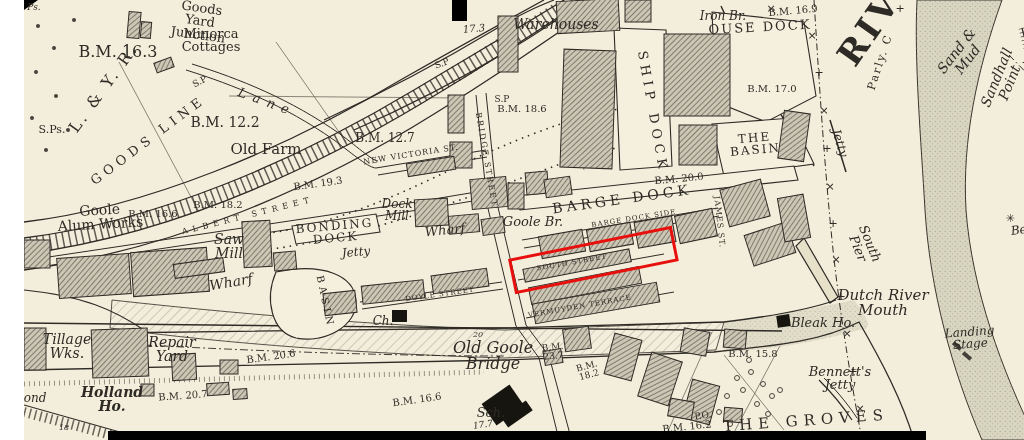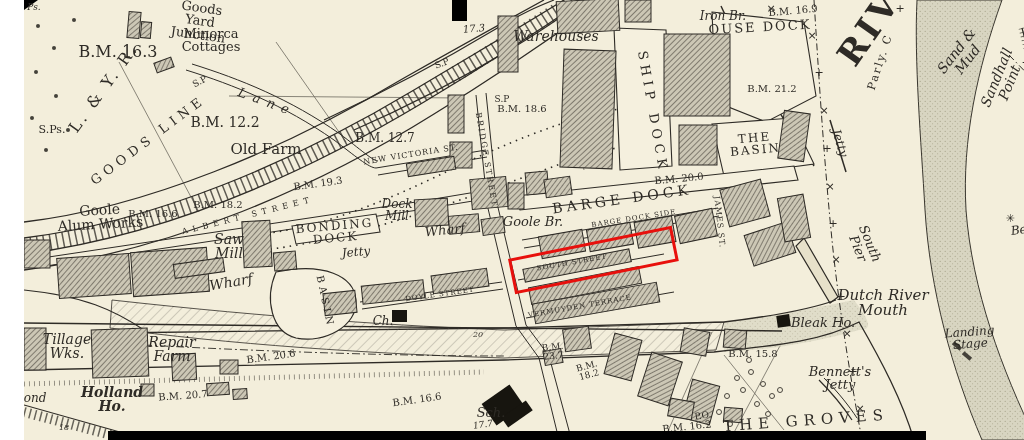--- a/index.html
+++ b/index.html
@@ -250,30 +250,30 @@
 Mill</div>
       <div class="lbl caps" style="left: 311px; top: 232px; font-size: 12px; letter-spacing: 2px; --r: -5deg;">BONDING
 DOCK</div>
       <div class="lbl it" style="left: 373px; top: 210px; font-size: 12px; --r: 0deg;">Dock
 Mill</div>
       <div class="lbl it" style="left: 332px; top: 252px; font-size: 12px; --r: -5deg;">Jetty</div>
       <div class="lbl it" style="left: 207px; top: 282px; font-size: 14px; --r: -10deg;">Wharf</div>
       <div class="lbl it" style="left: 421px; top: 230px; font-size: 13px; --r: -6deg;">Wharf</div>
       <div class="lbl caps" style="left: 301px; top: 302px; font-size: 10px; letter-spacing: 4px; --r: 78deg;">BASIN</div>
       <div class="lbl it" style="left: 450px; top: 29px; font-size: 10px; --r: -5deg;">17.3</div>
-      <div class="lbl it" style="left: 532px; top: 36px; font-size: 14px; --r: 0deg;">Warehouses</div>
+      <div class="lbl it" style="left: 532px; top: 24px; font-size: 14px; --r: 0deg;">Warehouses</div>
       <div class="lbl " style="left: 418px; top: 64px; font-size: 9px; --r: -20deg;">S.P</div>
       <div class="lbl " style="left: 478px; top: 100px; font-size: 9px; --r: 0deg;">S.P</div>
       <div class="lbl " style="left: 498px; top: 109px; font-size: 10px; --r: 0deg;">B.M. 18.6</div>
       <div class="lbl caps" style="left: 462px; top: 160px; font-size: 8px; letter-spacing: 2px; --r: 80deg;">BRIDGE STREET</div>
       <div class="lbl caps" style="left: 629px; top: 112px; font-size: 13px; letter-spacing: 5px; --r: 80deg;">SHIP DOCK</div>
       <div class="lbl it" style="left: 699px; top: 16px; font-size: 12px; --r: 0deg;">Iron Br.</div>
       <div class="lbl caps" style="left: 736px; top: 27px; font-size: 13px; letter-spacing: 2px; --r: -3deg;">OUSE DOCK</div>
       <div class="lbl " style="left: 769px; top: 11px; font-size: 10px; --r: -5deg;">B.M. 16.9</div>
-      <div class="lbl " style="left: 748px; top: 89px; font-size: 10px; --r: 0deg;">B.M. 21.2</div>
+      <div class="lbl " style="left: 748px; top: 89px; font-size: 10px; --r: 0deg;">B.M. 17.0</div>
       <div class="lbl caps" style="left: 731px; top: 144px; font-size: 12px; letter-spacing: 2px; --r: -5deg;">THE
 BASIN</div>
       <div class="lbl " style="left: 655px; top: 179px; font-size: 10px; --r: -5deg;">B.M. 20.0</div>
       <div class="lbl caps" style="left: 598px; top: 199px; font-size: 14px; letter-spacing: 4px; --r: -8deg;">BARGE DOCK</div>
       <div class="lbl it" style="left: 509px; top: 222px; font-size: 13px; --r: 0deg;">Goole Br.</div>
       <div class="lbl caps" style="left: 610px; top: 219px; font-size: 7px; letter-spacing: 1px; --r: -9deg;">BARGE DOCK SIDE</div>
       <div class="lbl caps" style="left: 548px; top: 263px; font-size: 7px; letter-spacing: 1px; --r: -10deg;">SOUTH STREET</div>
       <div class="lbl caps" style="left: 695px; top: 222px; font-size: 8px; letter-spacing: 1px; --r: 84deg;">JAMES ST.</div>
       <div class="lbl it" style="left: 840px; top: 246px; font-size: 13px; --r: 68deg;">South
 Pier</div>
@@ -287,30 +287,32 @@
       <div class="lbl it" style="left: 816px; top: 378px; font-size: 13px; --r: 0deg;">Bennett's
 Jetty</div>
       <div class="lbl " style="left: 729px; top: 354px; font-size: 10px; --r: 0deg;">B.M. 15.8</div>
       <div class="lbl it" style="left: 799px; top: 323px; font-size: 13px; --r: 0deg;">Bleak Ho.</div>
       <div class="lbl it" style="left: 859px; top: 303px; font-size: 15px; --r: 0deg;">Dutch River
 Mouth</div>
       <div class="lbl it" style="left: 946px; top: 338px; font-size: 12px; --r: -4deg;">Landing Stage</div>
       <div class="lbl it" style="left: 43px; top: 346px; font-size: 14px; --r: 0deg;">Tillage
 Wks.</div>
       <div class="lbl it" style="left: 148px; top: 349px; font-size: 14px; --r: 0deg;">Repair
-Farm</div>
+Yard</div>
       <div class="lbl " style="left: 247px; top: 357px; font-size: 10px; --r: -8deg;">B.M. 20.6</div>
       <div class="lbl " style="left: 159px; top: 396px; font-size: 10px; --r: -4deg;">B.M. 20.7</div>
       <div class="lbl it" style="left: 88px; top: 399px; font-size: 14px; font-weight: bold; --r: 0deg;">Holland
 Ho.</div>
       <div class="lbl it" style="left: 11px; top: 398px; font-size: 12px; --r: 0deg;">ond</div>
       <div class="lbl it" style="left: 40px; top: 428px; font-size: 8px; --r: 0deg;">18</div>
       <div class="lbl caps" style="left: 416px; top: 295px; font-size: 7px; letter-spacing: 1px; --r: -8deg;">DOYLE STREET</div>
       <div class="lbl it" style="left: 359px; top: 321px; font-size: 12px; --r: 0deg;">Ch.</div>
       <div class="lbl caps" style="left: 556px; top: 307px; font-size: 7px; letter-spacing: 1px; --r: -10deg;">VERMUYDEN TERRACE</div>
+      <div class="lbl it" style="left: 469px; top: 356px; font-size: 16px; --r: 0deg;">Old Goole
+Bridge</div>
       <div class="lbl " style="left: 529px; top: 352px; font-size: 9px; --r: -6deg;">B.M.
 23.7</div>
       <div class="lbl " style="left: 564px; top: 371px; font-size: 9px; --r: -15deg;">B.M.
 18.2</div>
       <div class="lbl it" style="left: 454px; top: 335px; font-size: 8px; --r: 0deg;">20</div>
       <div class="lbl " style="left: 393px; top: 400px; font-size: 10px; --r: -8deg;">B.M. 16.6</div>
       <div class="lbl it" style="left: 467px; top: 413px; font-size: 13px; --r: 0deg;">Sch.</div>
       <div class="lbl it" style="left: 459px; top: 425px; font-size: 9px; --r: -8deg;">17.7</div>
       <div class="lbl " style="left: 679px; top: 416px; font-size: 9px; --r: -8deg;">P.O.</div>
       <div class="lbl " style="left: 663px; top: 427px; font-size: 10px; --r: -6deg;">B.M. 16.2</div>

